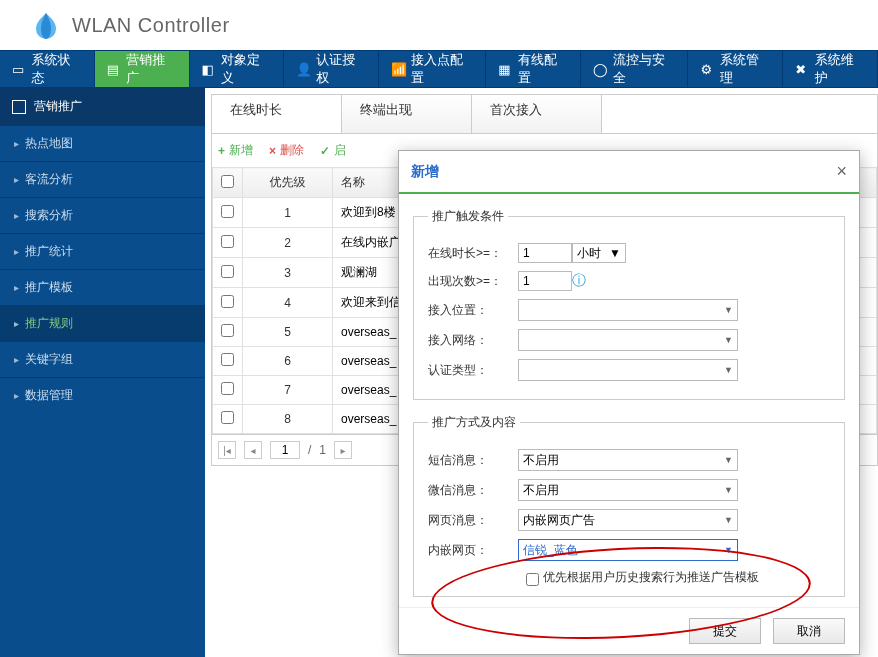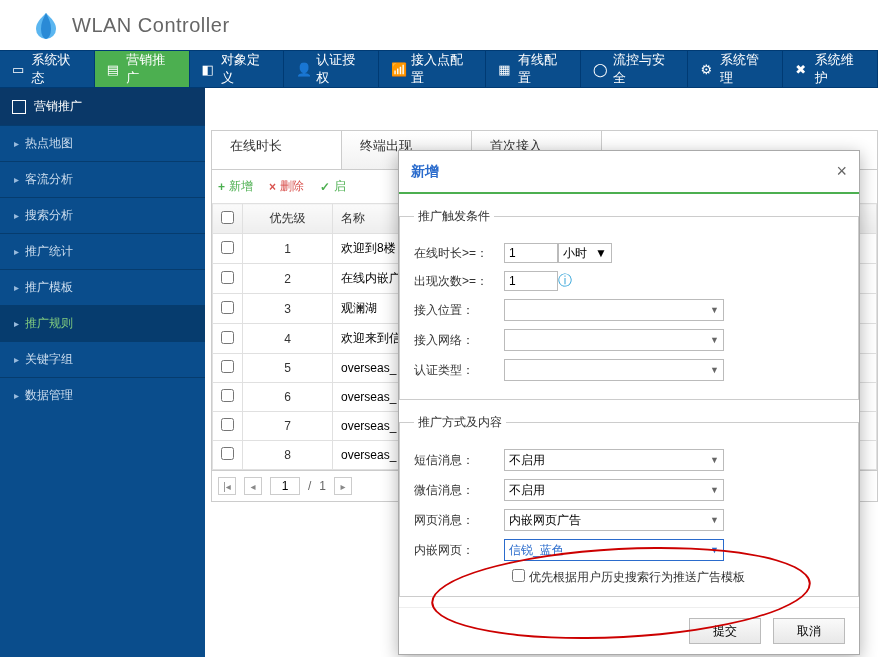--- a/index.html
+++ b/index.html
@@ -20,21 +20,21 @@
 
 .sidebar { width: 205px; background: #0a4d8c; }
 .sidebar-header { background: #0a3868; color: #fff; padding: 10px 12px; font-size: 14px; display: flex; align-items: center; gap: 8px; }
 .sidebar-header .sicon { width: 14px; height: 14px; border: 1px solid #fff; display: inline-block; }
 .sidebar-item { color: #cde; padding: 9px 14px; cursor: pointer; border-top: 1px solid #063c6e; display: flex; align-items: center; gap: 6px; font-size: 13px; }
 .sidebar-item.selected { background: #063c6e; color: #7fc97f; }
 .sidebar-item .arrow { font-size: 10px; color: #9bd; }
 
 .content { flex: 1; background: #fff; padding: 6px 0 0 6px; position: relative; }
 
-.tabs { display: flex; border: 1px solid #ccc; height: 40px; margin-top: 36px; }
+.tabs { display: flex; border: 1px solid #ccc; height: 40px; }
 .tabs .tab { padding: 6px 18px; border-right: 1px solid #ccc; cursor: pointer; background: linear-gradient(#fff,#f2f2f2); font-size: 13px; color: #333; min-width: 130px; }
 .tabs .tab.active { background: #fff; }
 
 .toolbar { display: flex; align-items: center; gap: 16px; padding: 8px 6px; border-left: 1px solid #ccc; border-right: 1px solid #ccc; }
 .toolbar .btn { cursor: pointer; display: flex; align-items: center; gap: 4px; font-size: 13px; }
 .add { color: #4caf50; }
 .del { color: #d9534f; }
 .ena { color: #4caf50; }
 
 .grid { border: 1px solid #ccc; border-top: none; }
@@ -46,32 +46,32 @@
 .grid a { color: #000000; text-decoration: none; }
 
 .pager { display: flex; align-items: center; gap: 8px; padding: 6px; border: 1px solid #ccc; border-top: none; color: #666; }
 .pager .pbtn { width: 18px; height: 18px; border: 1px solid #ccc; display: flex; align-items: center; justify-content: center; cursor: pointer; color: #888; font-size: 10px; }
 .pager input { width: 30px; text-align: center; border: 1px solid #ccc; height: 18px; }
 
 .modal-backdrop { position: absolute; left: 398px; top: 150px; width: 462px; background: #fff; border: 1px solid #aaa; box-shadow: 0 4px 16px rgba(0,0,0,0.3); }
 .modal-title { display: flex; justify-content: space-between; align-items: center; padding: 10px 12px; border-bottom: 2px solid #4caf50; }
 .modal-title .ttxt { color: #2a6bcc; font-size: 14px; font-weight: bold; }
 .modal-title .close { font-size: 18px; cursor: pointer; color: #666; }
-.modal-body { padding: 0 0 10px; }
+.modal-body { padding: 0 14px 10px; }
 fieldset { border: 1px solid #ccc; margin-top: 14px; padding: 10px 10px 10px 14px; position: relative; }
 fieldset legend { color: #333; padding: 0 4px; font-size: 12px; }
 .frow { display: flex; align-items: center; margin: 8px 0; }
 .frow label { width: 90px; color: #333; }
 .frow input[type=text] { border: 1px solid #bbb; height: 20px; padding: 0 4px; width: 54px; }
 .frow select, .frow .fake-select { border: 1px solid #bbb; height: 22px; padding: 0 4px; width: 220px; background: #fff; display: flex; align-items: center; justify-content: space-between; }
 .frow .fake-select .dd { font-size: 9px; color: #666; }
 .frow .unit-select { width: 54px; height: 20px; border: 1px solid #bbb; display: flex; align-items: center; justify-content: space-between; padding: 0 4px; }
 .info-icon { color: #2a9fd6; font-size: 14px; }
 .highlight-sel { border: 1px solid #2a6bcc !important; color: #2a6bcc; }
-.checkbox-row { margin-left: 98px; display: flex; align-items: flex-start; gap: 4px; color: #333; }
+.checkbox-row { margin-left: 98px; display: flex; align-items: flex-end; gap: 4px; color: #333; }
 .ring { position: absolute; border: 2px solid #c00; border-radius: 50%; width: 380px; height: 90px; left: 32px; top: 340px; pointer-events: none; transform: rotate(-3deg); }
 .modal-footer { display: flex; justify-content: flex-end; gap: 12px; padding: 10px 14px; border-top: 1px solid #eee; }
 .modal-footer button { width: 72px; height: 26px; background: linear-gradient(#fafafa,#e8e8e8); border: 1px solid #bbb; cursor: pointer; }
 </style>
 </head>
 <body>
 
 <div class="header">
   <span class="logo-icon">
     <svg viewBox="0 0 32 32">

